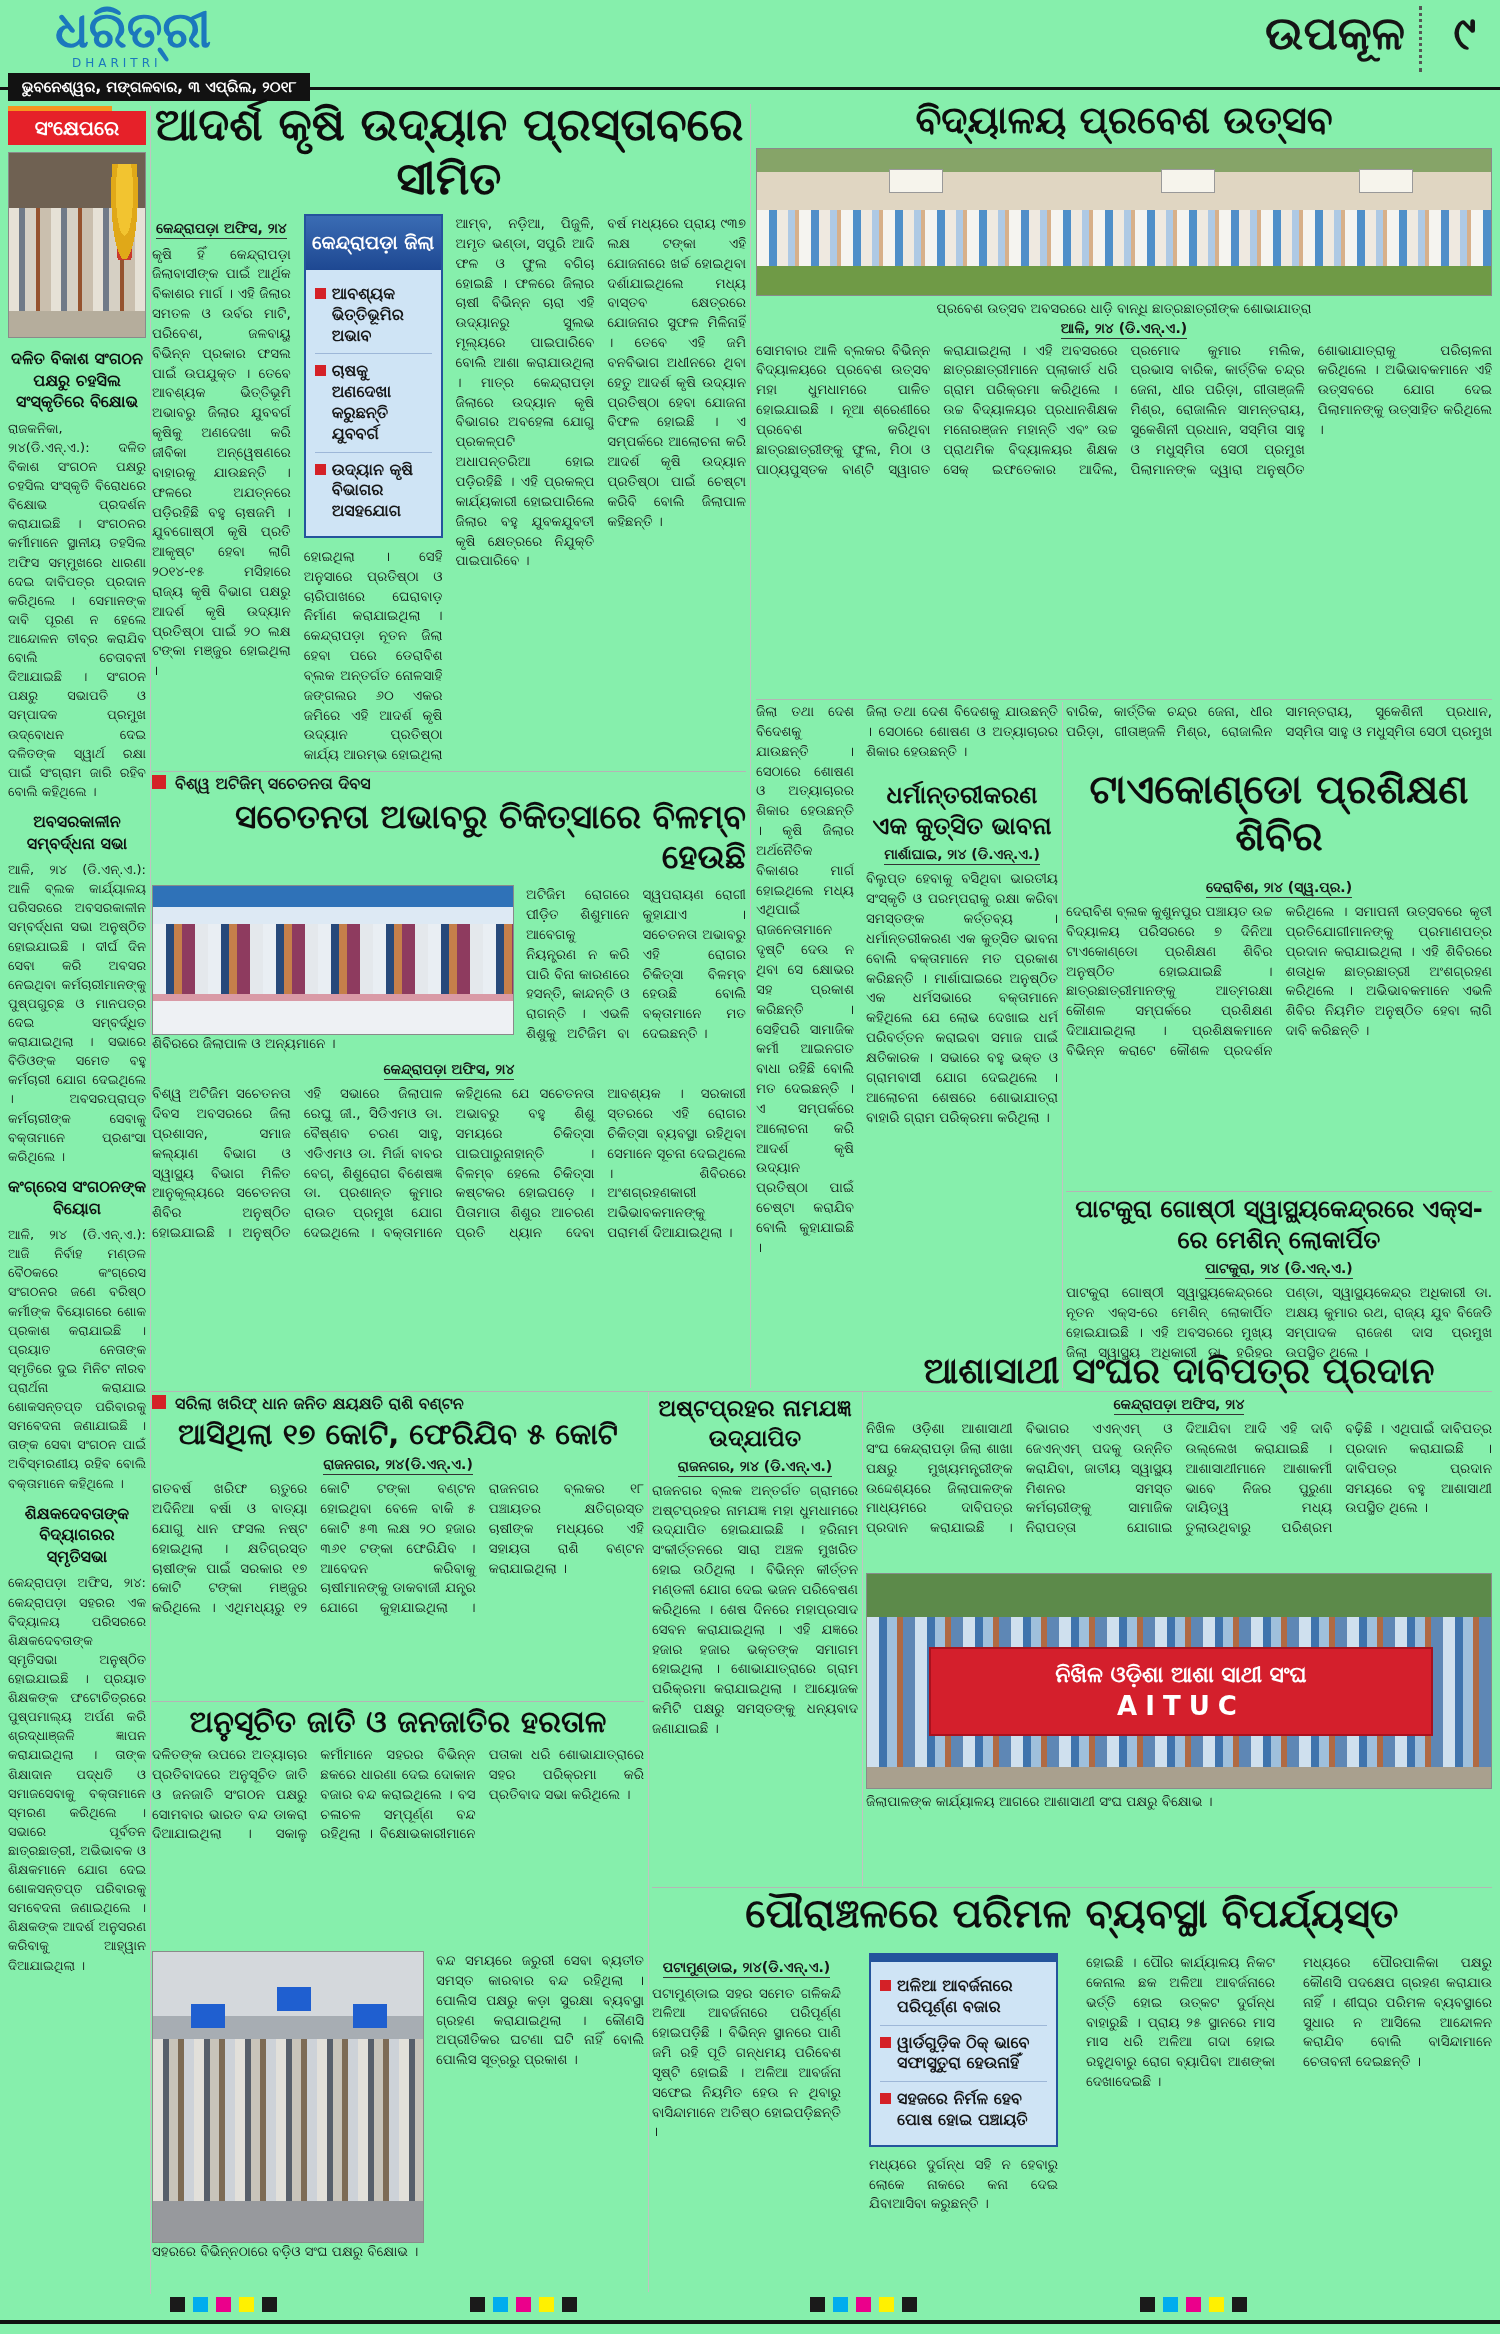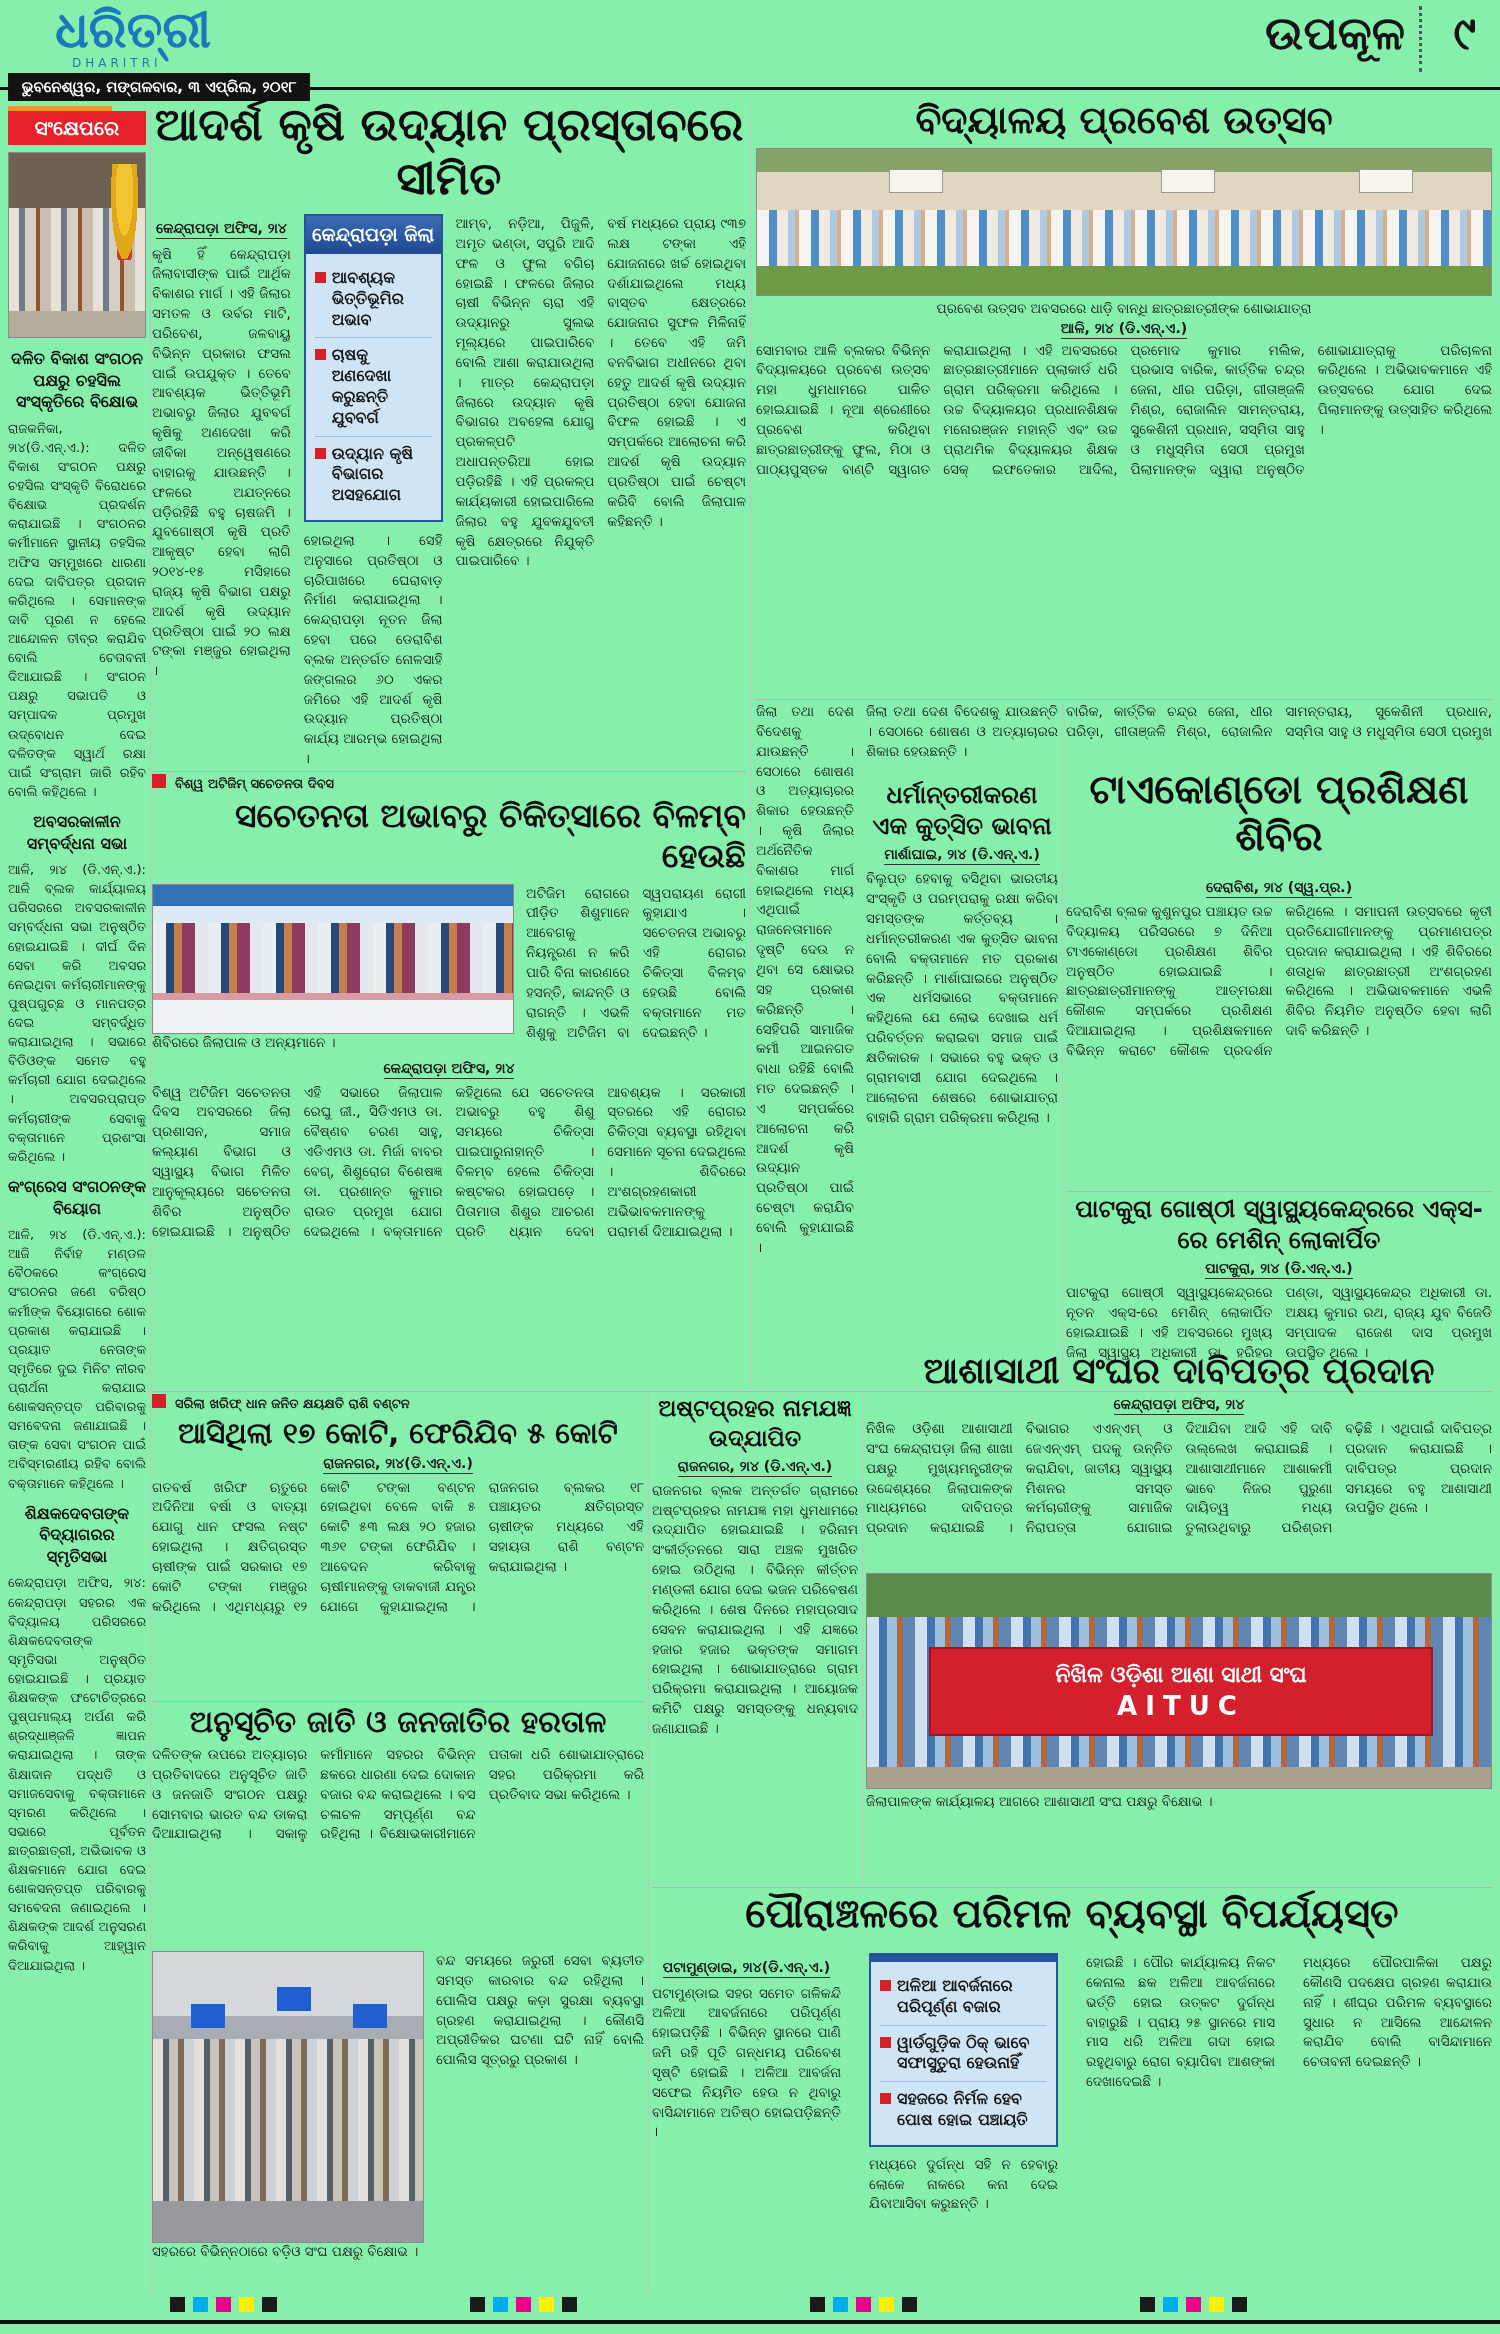--- a/index.html
+++ b/index.html
@@ -11,28 +11,28 @@
   #datebar{position:absolute;left:8px;top:73px;width:302px;height:28px;background:#121212;color:#fff;font-size:15px;font-weight:bold;text-align:center;line-height:28px}
   #section-name{position:absolute;right:95px;top:6px;font-size:46px;font-weight:bold}
   #pg-divider{position:absolute;right:78px;top:6px;height:66px;border-left:3px dotted #555}
   #page-number{position:absolute;right:24px;top:6px;font-size:46px;font-weight:bold}
   
   .bodytext{font-size:13.5px;line-height:1.47;text-align:justify;overflow:hidden}
   .dateline{font-weight:bold;font-size:14px;text-align:center;margin:4px auto 6px}
   .dateline span{border-bottom:1px solid #333;padding-bottom:2px}
   .headline{font-weight:bold;color:#0d0d0d}
   .cap{font-size:13.5px;line-height:1.3}
-  .kick{font-weight:bold;font-size:13px;line-height:1.2}
+  .kick{font-weight:bold;font-size:16px;line-height:1.2}
   .kick::before{content:"";display:inline-block;width:14px;height:14px;background:#d42127;margin-right:9px}
   .photo{position:relative;overflow:hidden;border:1px solid #8a8a8a}
   .vr{position:absolute;width:1px;background:#c2c2c2}
   .hr{position:absolute;height:1px;background:#b5b5b5}
   
   .ibox{border:2px solid #24549c;background:#cfe4f5}
-  .ibox .t{background:linear-gradient(180deg,#3a6cb4,#1e4892);color:#fff;font-weight:bold;text-align:center;font-size:19px;padding:5px 4px}
+  .ibox .t{background:linear-gradient(180deg,#3a6cb4,#1e4892);color:#fff;font-weight:bold;text-align:center;font-size:19px;padding:13px 4px}
   .ibox ul{list-style:none;margin:0;padding:7px 9px}
   .ibox li{font-size:16px;font-weight:bold;line-height:1.3;padding:7px 0 7px 17px;border-bottom:1px solid #9db7d8;position:relative;text-align:left}
   .ibox li:last-child{border-bottom:none}
   .ibox li::before{content:"";position:absolute;left:0;top:11px;width:11px;height:11px;background:#d42127}
   
   #briefs{position:absolute;left:8px;top:106px;width:138px;height:2188px;overflow:hidden}
   #briefs .orange{height:5px;width:75%;background:#f7941d}
   #briefs .sbanner{background:#e62129;color:#fff;font-weight:bold;font-size:20px;text-align:center;padding:5px 0}
   #briefs .photo{height:184px;margin:7px 0}
   #briefs h3{font-size:16px;line-height:1.35;text-align:center;margin:10px 0 6px}

